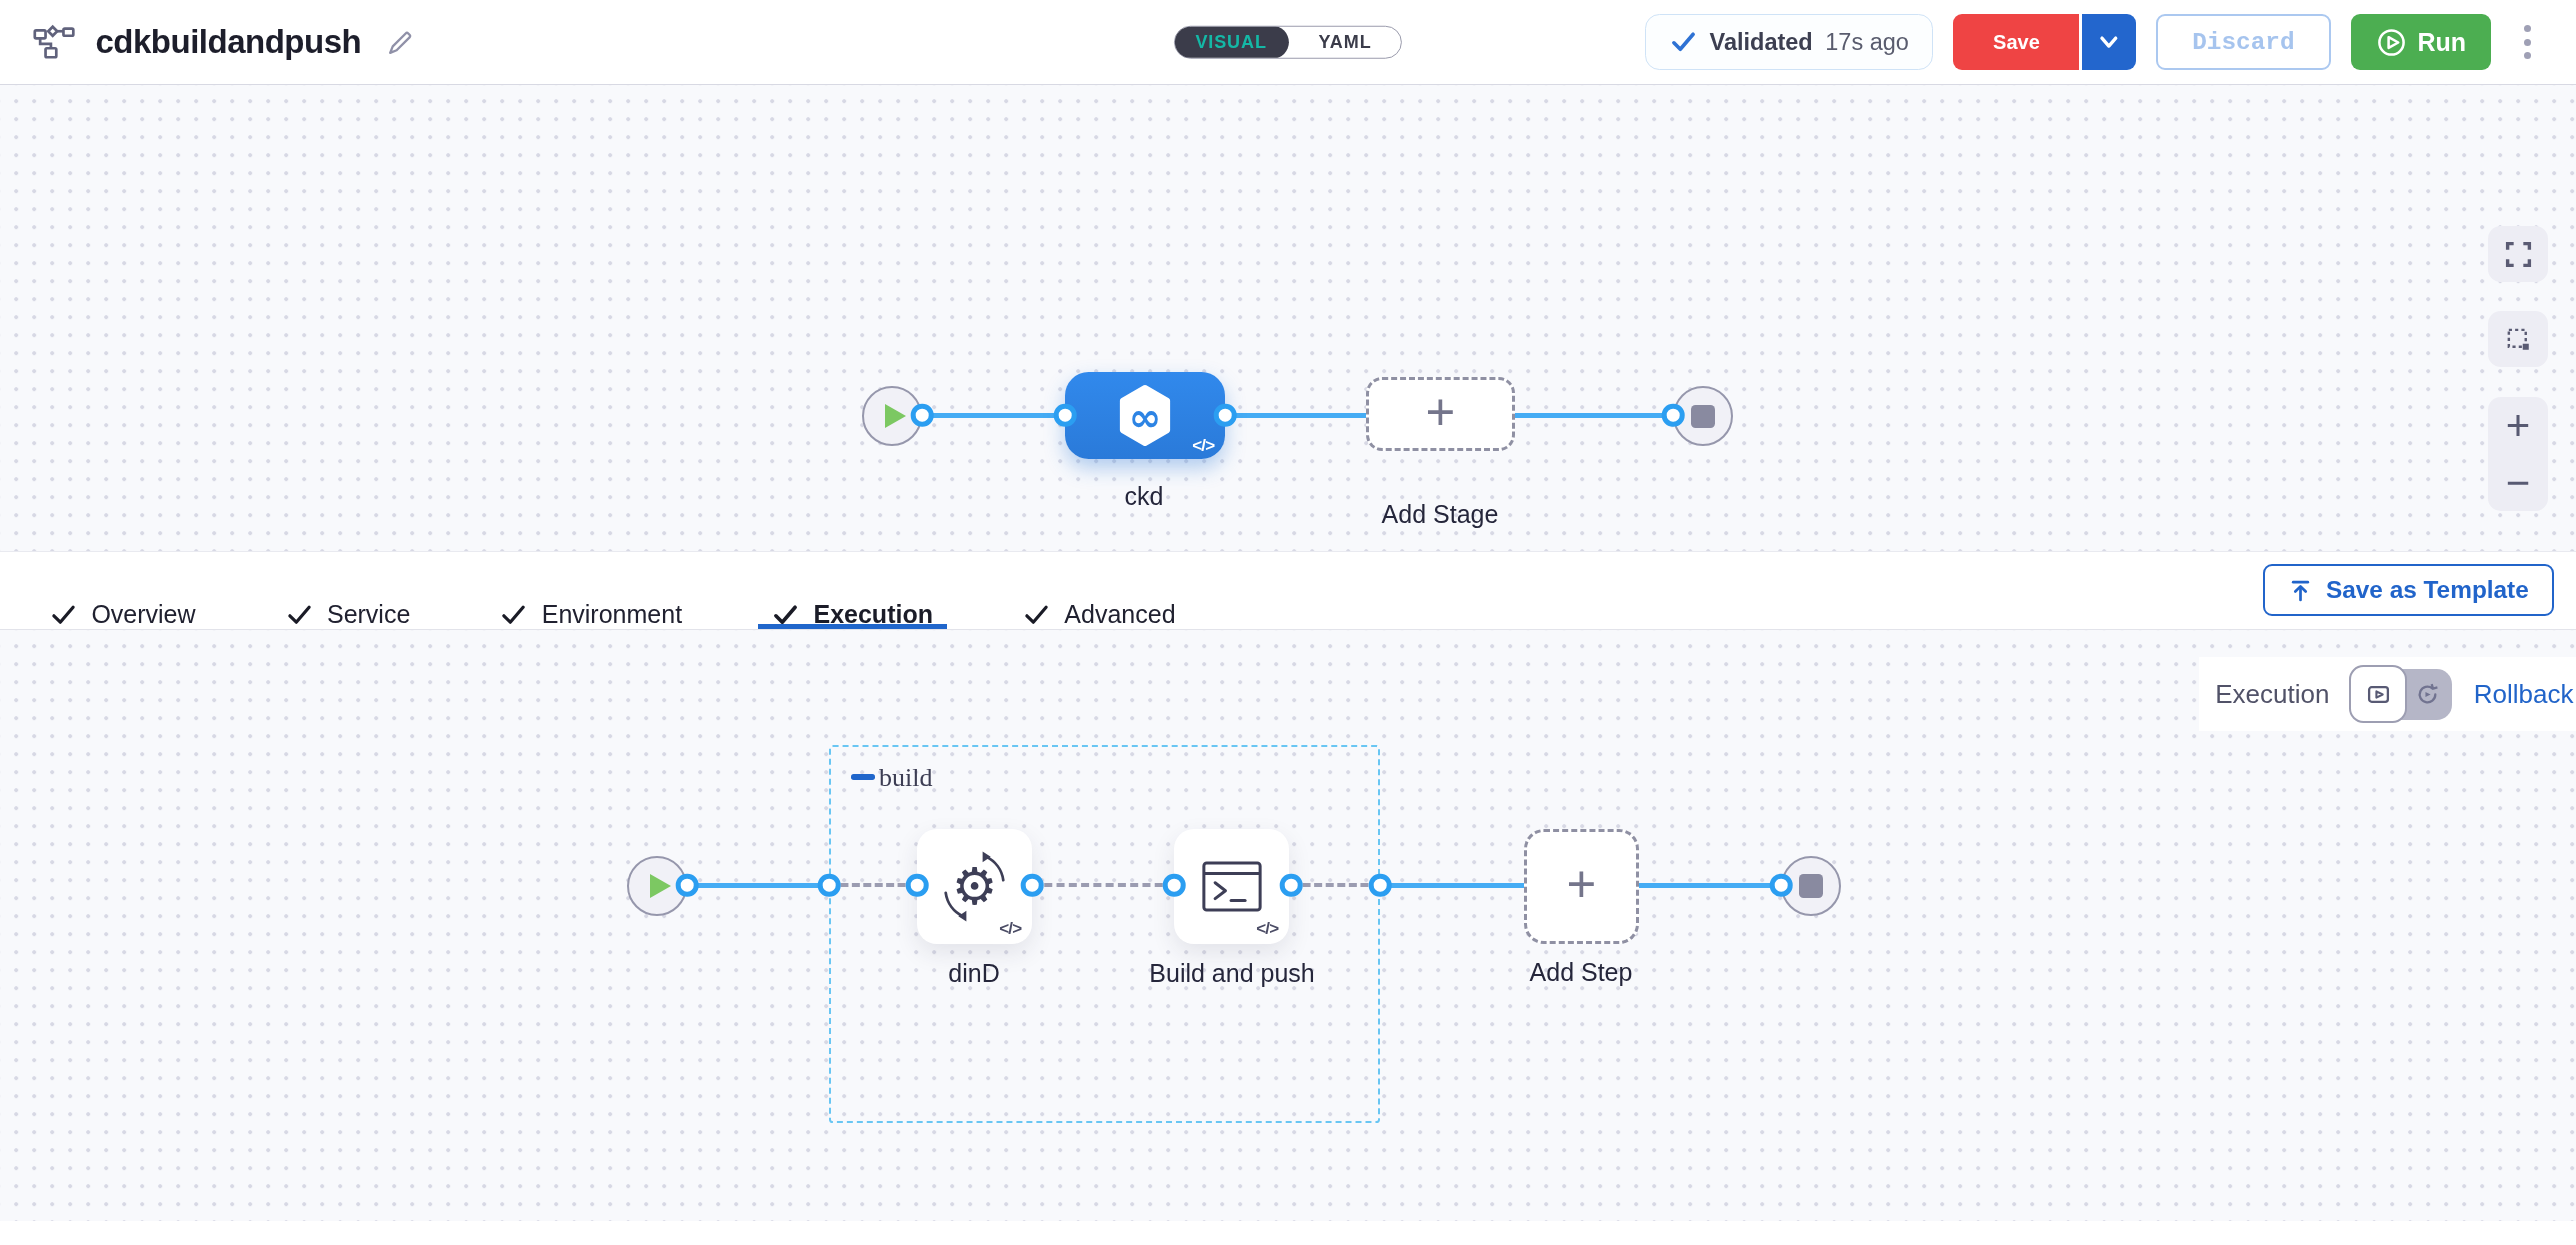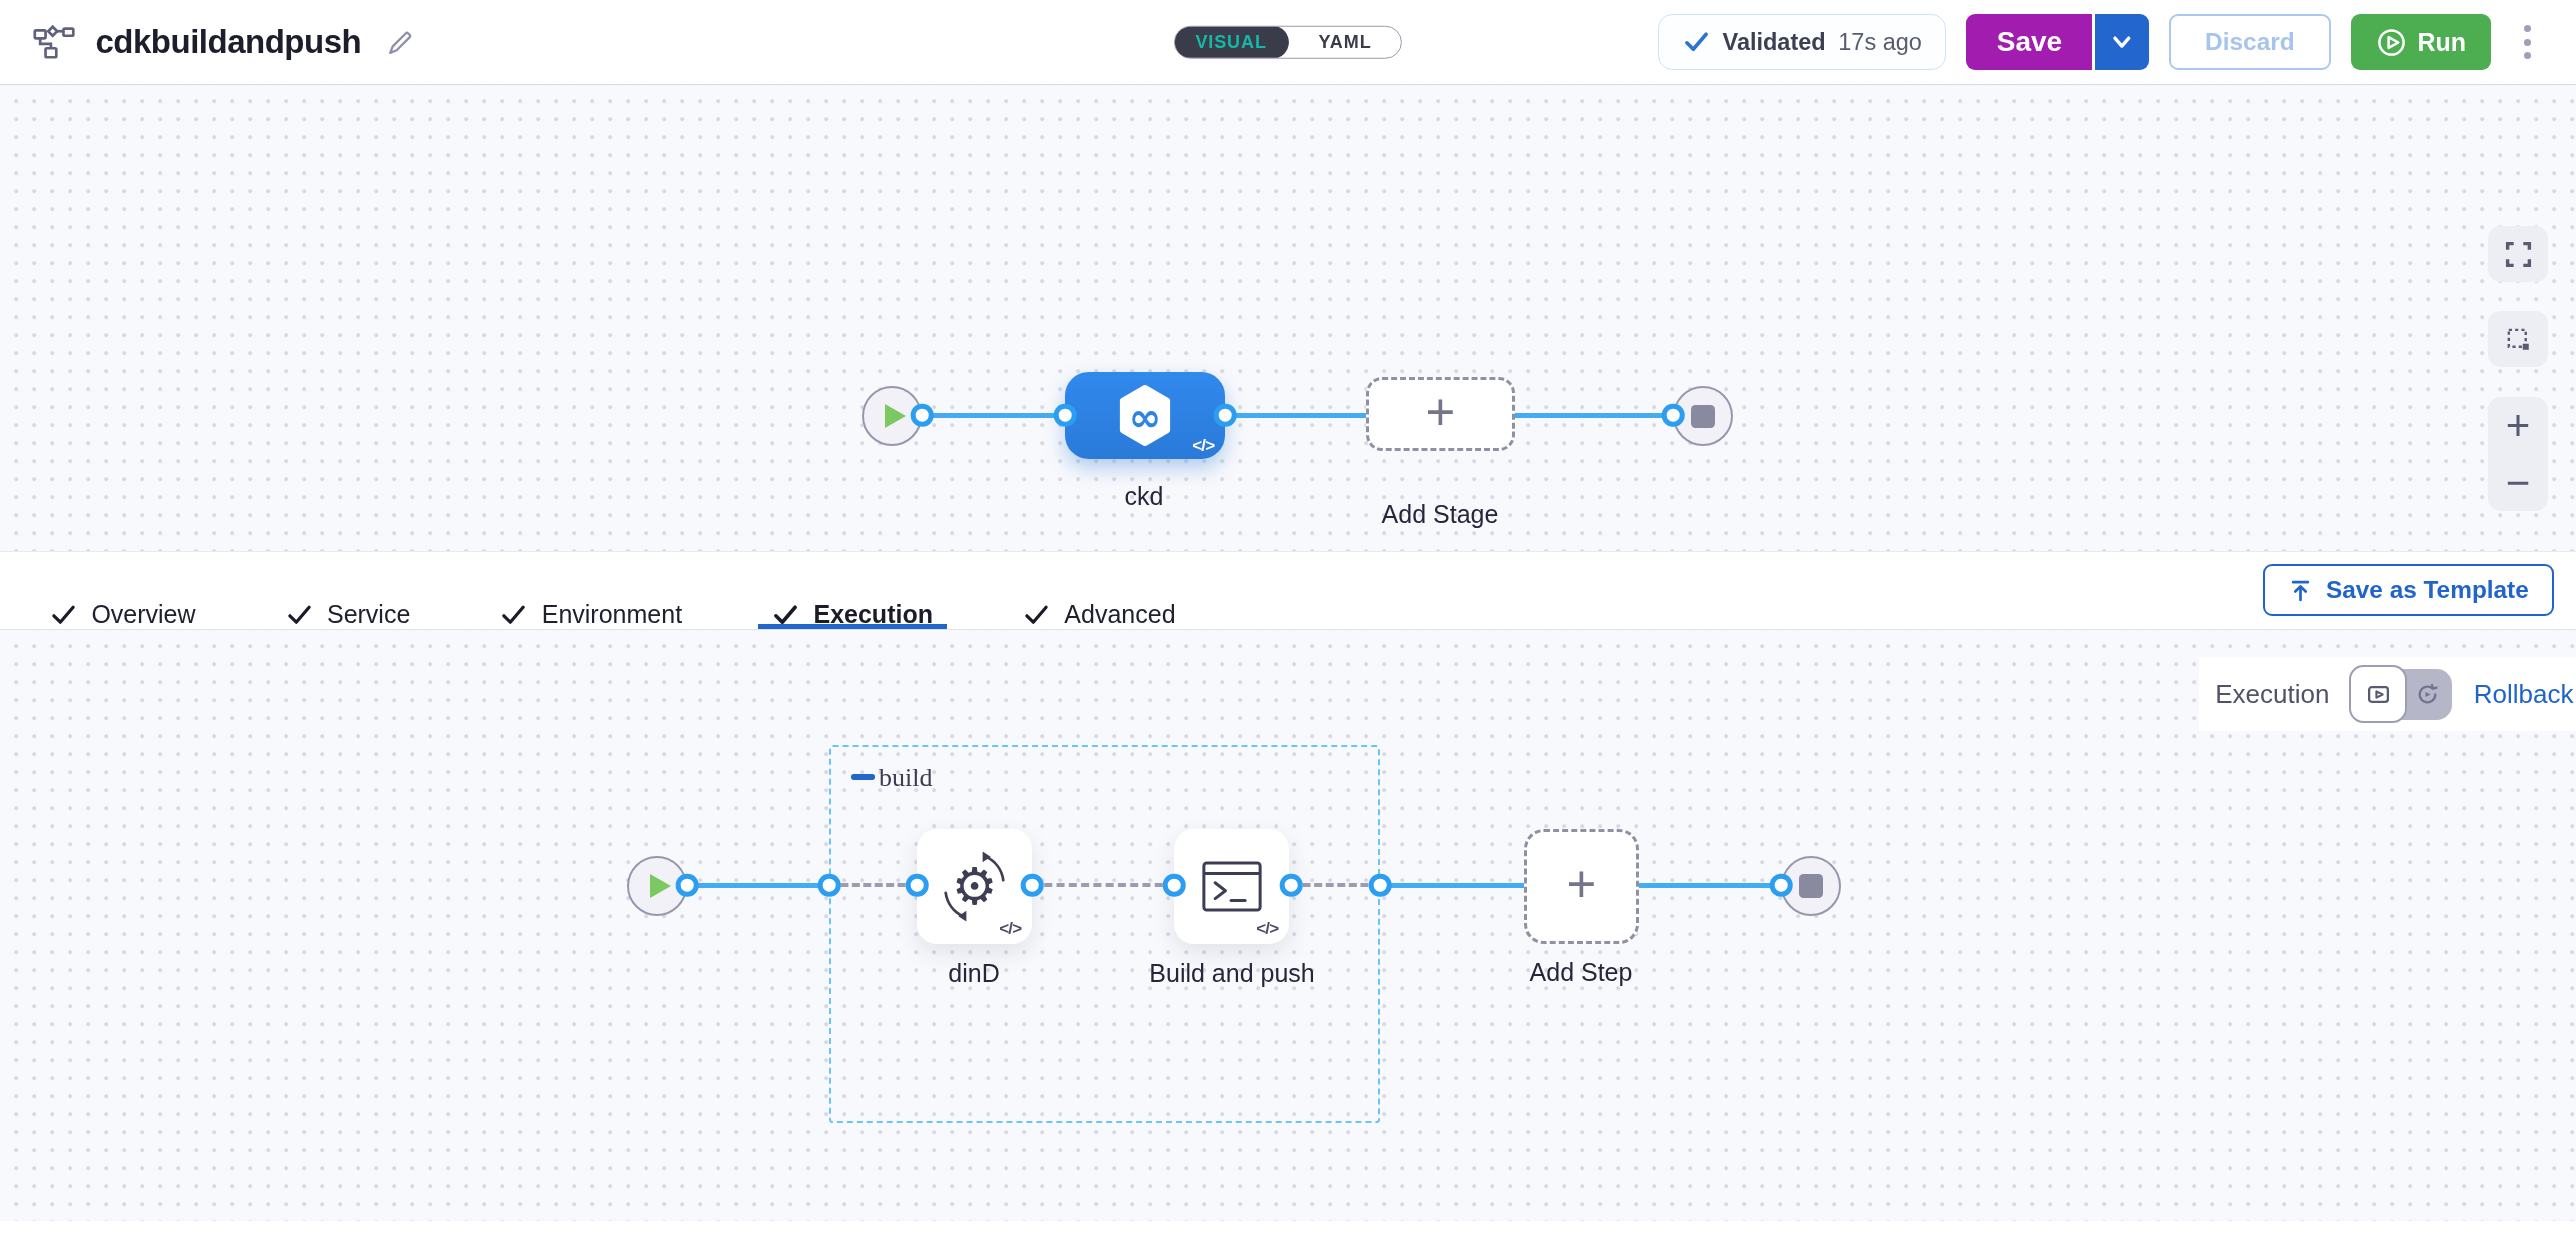--- a/index.html
+++ b/index.html
@@ -26,28 +26,28 @@
     margin:-1.8px 0; }
   .mode-seg.active { background:#3b3c4a; color:#14b8a6; border-radius:902px; width:116px; margin-left:-1.8px; }
 
   .header-right { margin-left:auto; display:flex; align-items:center; gap:20px; }
   .validated-pill { height:56px; display:flex; align-items:center; gap:12.6px; padding:0 23.5px;
     border:1.8px solid #cfe3f7; border-radius:14.4px; background:#fcfeff; }
   .validated-pill b { font-size:23.5px; color:#3c3f51; font-weight:700; }
   .validated-pill span { font-size:23.5px; color:#595c6e; }
 
   .save-split { height:56px; display:flex; border-radius:9px; overflow:hidden; }
-  .save-main { width:126px; background:#a21caf; color:#fff; font-size:28px; font-weight:700;
+  .save-main { width:126px; background:#ef4444; color:#fff; font-size:20px; font-weight:700;
     border:none; cursor:pointer; }
   .save-divider { width:2.7px; background:#ffffff; }
   .save-caret { width:54px; background:#2366cd; border:none; cursor:pointer;
     display:flex; align-items:center; justify-content:center; }
 
   .discard-btn { height:56px; padding:0 34px; background:#fff; border:2.7px solid #abc8f0;
-    border-radius:9px; color:#a6c4ee; font-size:24.4px; font-weight:700; cursor:pointer; }
+    border-radius:9px; color:#a6c4ee; font-size:24.4px; font-weight:700; cursor:pointer;font-family:Liberation Mono, monospace; }
   .run-btn { height:56px; padding:0 25px; background:#4cae51; border:none; border-radius:9px;
     color:#fff; font-size:25px; font-weight:700; display:flex; align-items:center; gap:10.8px; cursor:pointer;justify-content:flex-end; }
   .kebab { width:32.5px; height:56px; display:flex; flex-direction:column; gap:6.3px;
     align-items:center; justify-content:center; cursor:pointer; }
   .kebab i { width:7.2px; height:7.2px; border-radius:50%; background:#9fa0b5; }
 
   
   .canvas { position:relative; background-color:#f8f9fc;
     background-image:radial-gradient(#d7d8e4 1.7px, transparent 2.2px);
     background-size:18px 18px; background-position:7.2px 7.2px; }

